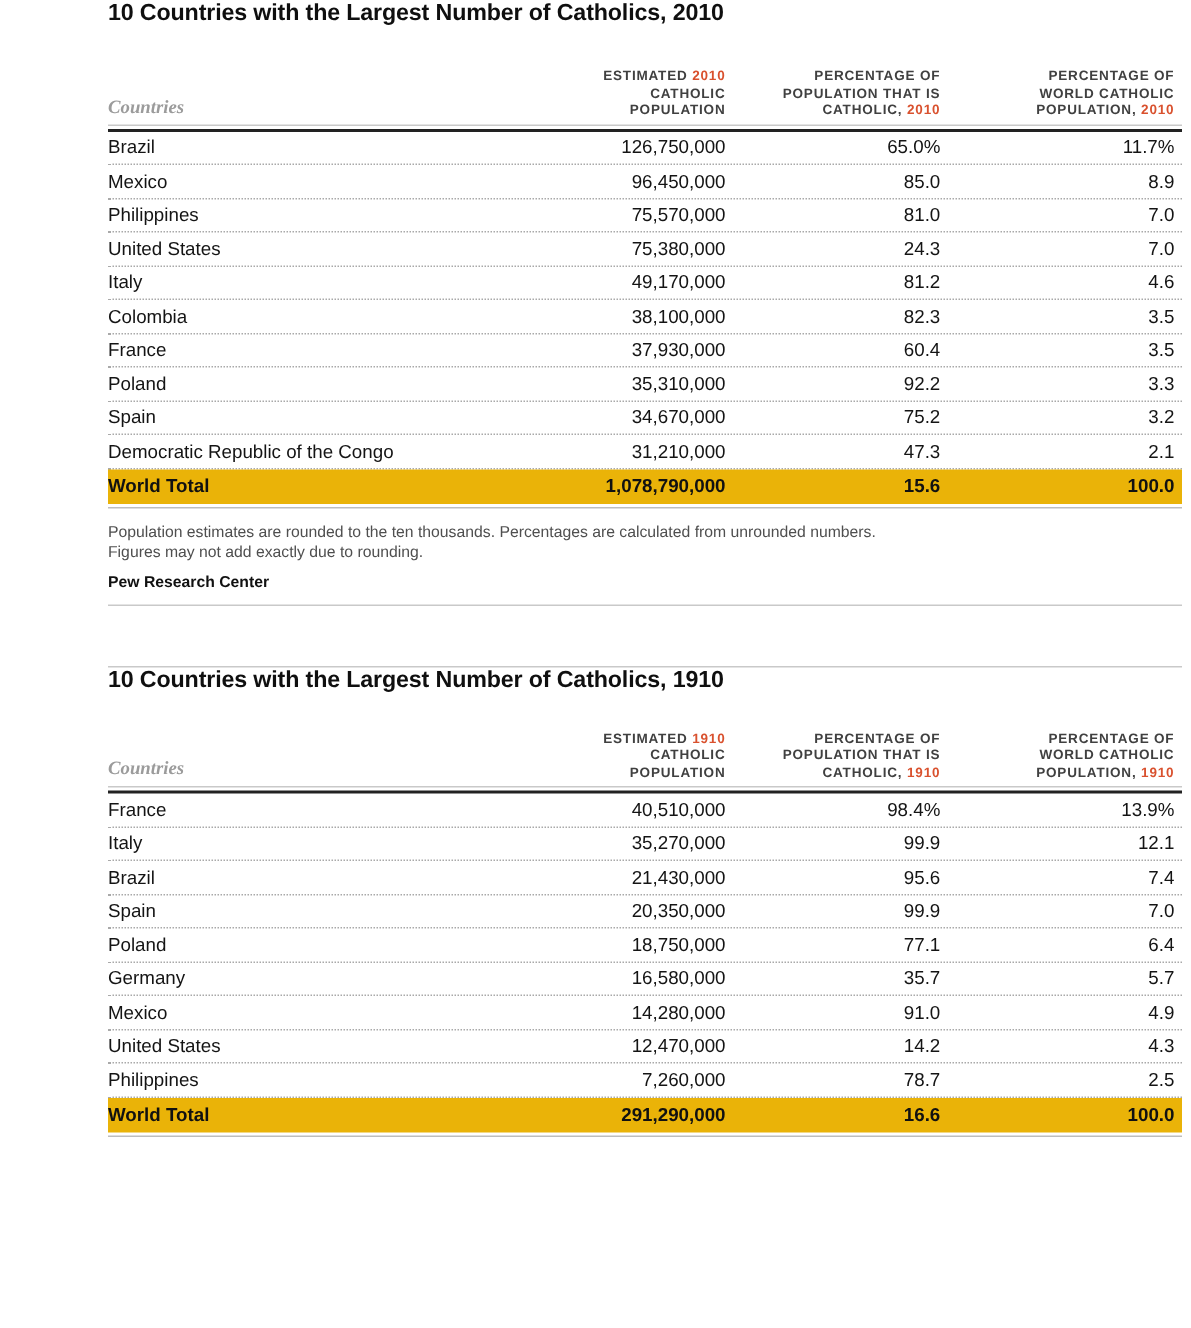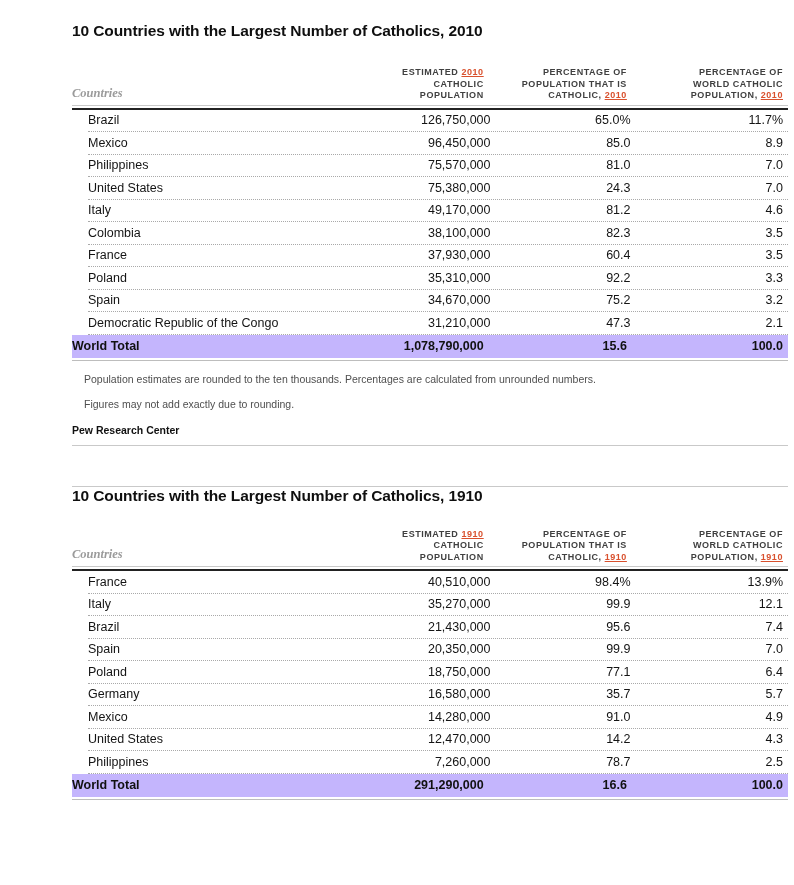--- a/index.html
+++ b/index.html
@@ -1,46 +1,46 @@
 <!DOCTYPE html>
 <html><head>
 <meta charset="utf-8">
 <style>
   html,body{margin:0;padding:0;background:#fff;}
   body{width:794px;height:885px;overflow:hidden;font-family:"Liberation Sans",sans-serif;color:#111;}
   .page{position:relative;width:794px;height:885px;}
 
   .figure{margin-left:72px;width:716px;}
   .fig-title{margin:0;font-size:15.5px;font-weight:bold;color:#0f0f0f;letter-spacing:-0.1px;line-height:18px;}
-  .fig1{padding-top:22px;}
+  .fig1{padding-top:0;}
 
   
   .thead{display:flex;align-items:flex-end;margin-top:27px;}
   .c1{width:33.5%;text-align:left;}
   .c2{width:24%;text-align:right;}
   .c3{width:20%;text-align:right;}
   .c4{width:22.5%;text-align:right;padding-right:5px;box-sizing:border-box;}
   .colhead{font-size:9px;font-weight:bold;color:#404040;letter-spacing:0.55px;line-height:11.5px;text-transform:uppercase;}
-  .accent{color:#d9512e;text-decoration:underline;}
+  .accent{color:#d9512e;}
   .countries-label{font-family:"Liberation Serif",serif;font-style:italic;color:#9b9b9b;font-size:12.5px;padding-bottom:1px;font-weight:bold;}
 
   .rule-light{height:1px;background:#c9c9c9;margin-top:3px;}
   .rule-dark{height:2px;background:#222;margin-top:2px;}
   .rule-bottom{height:1px;background:#c9c9c9;}
 
   
-  .tbody .row{display:flex;align-items:center;height:22.5px;box-sizing:border-box;border-bottom:1px dotted #a9a9a9;font-size:12.5px;color:#141414;margin-left:16px;}
+  .tbody .row{display:flex;align-items:center;height:22.5px;box-sizing:border-box;border-bottom:1px dotted #a9a9a9;font-size:12.5px;color:#141414;}
   .cell{white-space:nowrap;}
 
   
-  .total{display:flex;align-items:center;height:23px;background:#c4b5fd;font-weight:bold;font-size:12.5px;color:#111;}
+  .total{display:flex;align-items:center;height:23px;background:#eab308;font-weight:bold;font-size:12.5px;color:#111;}
   .total-rule{height:1px;background:#bdbdbd;margin-top:2px;}
 
   .footnotes{margin-top:10px;font-size:10.5px;color:#4f4f4f;line-height:13.5px;}
-  .footnotes p{margin:12px;}
+  .footnotes p{margin:0;}
   .source{margin-top:6px;font-size:10.5px;font-weight:bold;color:#111;line-height:13px;}
   .fig1-bottom{margin-top:8px;}
 
   .question{margin:50px 0 0 20px;font-family:"DejaVu Serif","Liberation Serif",serif;font-weight:400;font-size:27px;line-height:33px;color:#212121;letter-spacing:-0.2px;}
 
   .fig2-top-rule{margin-left:72px;width:716px;height:1px;background:#c9c9c9;margin-top:40px;}
   .fig2 .fig-title{}
   .fig2 .thead{margin-top:24px;}
 </style>
 </head>

